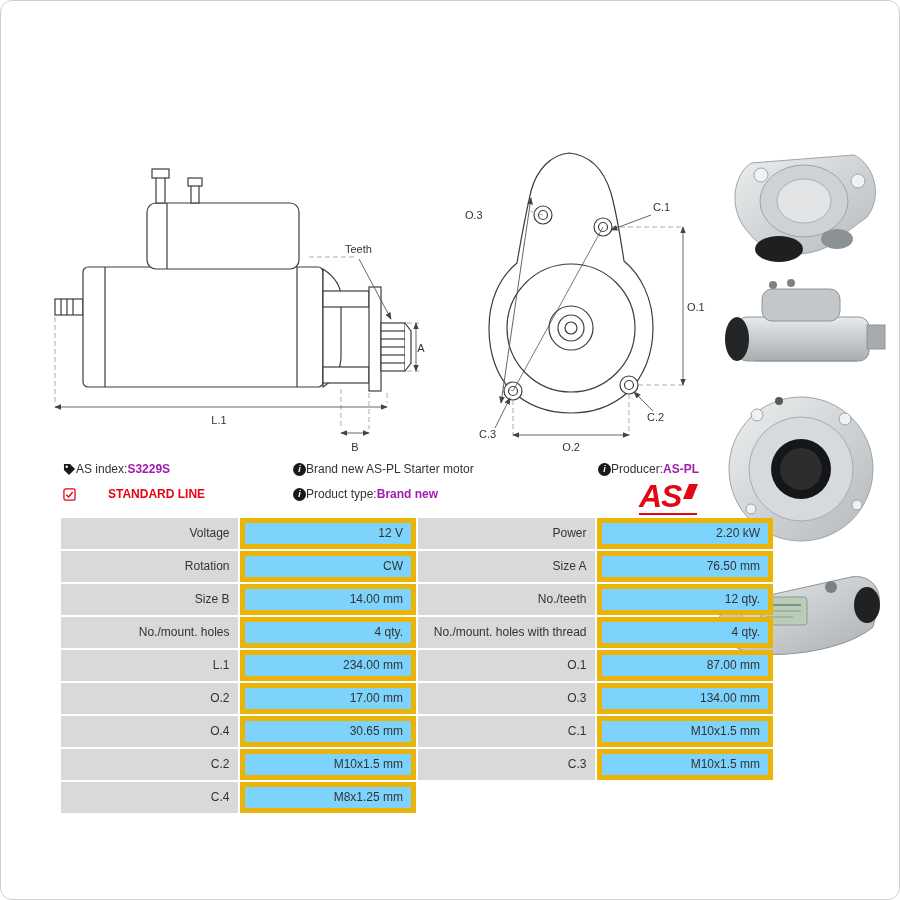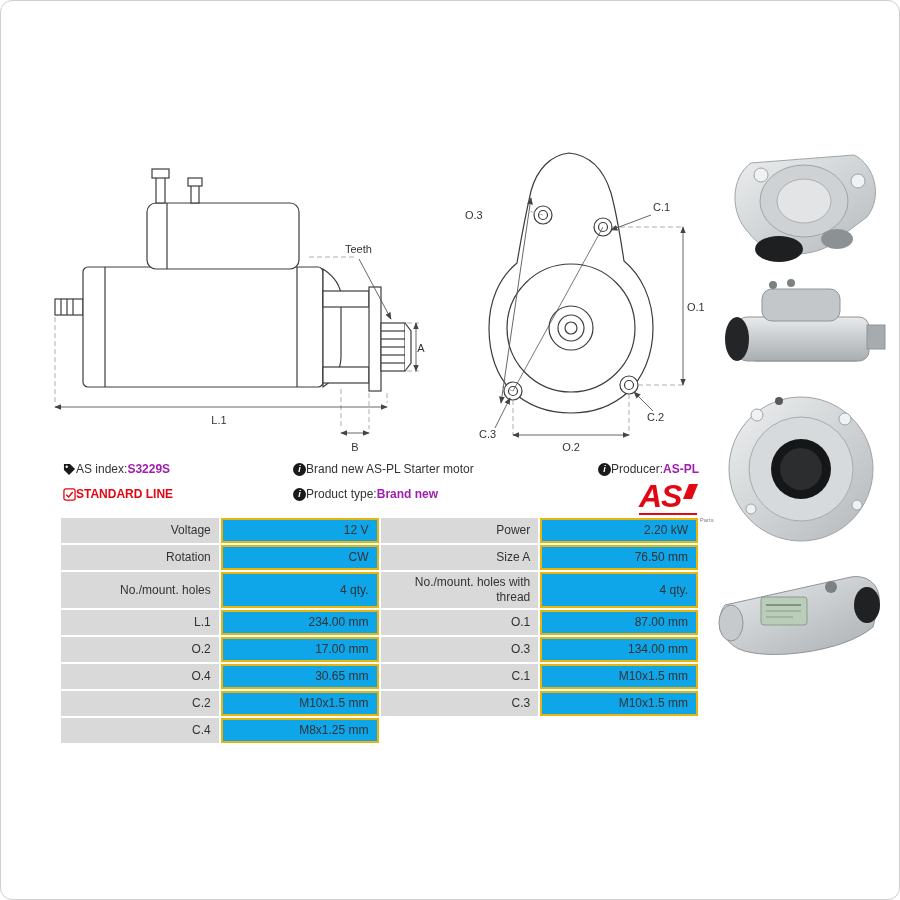--- a/index.html
+++ b/index.html
@@ -3,36 +3,36 @@
 <meta charset="utf-8">
 <style>
   * { margin:0; padding:0; box-sizing:border-box; }
   html,body { width:900px; height:900px; background:#fff; font-family:"Liberation Sans",sans-serif; color:#222; }
   .page { position:relative; width:900px; height:900px; background:#fff; border:1px solid #cfcfcf; border-radius:12px; overflow:hidden; }
   .abs { position:absolute; }
 
   
   .info-item { display:flex; align-items:center; font-size:12px; color:#333; white-space:nowrap; }
   .b { font-weight:bold; color:#a21caf; }
-  .red { color:#e30613; font-weight:bold; }
+  .red { color:#e30613; font-weight:bold;margin-left:32px; }
   .info-icon { display:inline-flex; width:13px; height:13px; border-radius:50%; background:#1a1a1a; color:#fff; align-items:center; justify-content:center; flex:0 0 13px; }
   .info-icon::before { content:"i"; font-size:9px; font-weight:bold; font-style:italic; line-height:1; }
 
   
   .logo-as { display:inline-block; position:relative; font-size:32px; line-height:1; font-weight:bold; font-style:italic; color:#e30613; letter-spacing:-1px; padding-right:15px; }
   .logo-as::after { content:""; position:absolute; right:1px; top:4px; width:9px; height:15px; background:#e30613; transform:skewX(-22deg); }
   .logo-underline { width:58px; height:2px; background:#e30613; margin-top:1px; }
   .logo-sub { font-size:6px; color:#888; margin-top:2px; white-space:nowrap; }
 
   
-  .spec-table { position:absolute; left:60px; top:517px; width:637px; display:flex; flex-direction:column; gap:2px; }
+  .spec-table { position:absolute; left:60px; top:517px; width:712px; display:flex; flex-direction:column; gap:2px; }
   .trow { display:grid; grid-template-columns:repeat(4,1fr); gap:2px; }
   .tcell { font-size:12px; color:#333; padding:3px 8px; min-height:23px; display:flex; align-items:center; justify-content:flex-end; text-align:right; line-height:1.25; }
   .tcell.label { background:#d9d9d9; }
-  .tcell.value { background:#0ea5e9; border:2px solid #eab308; }
+  .tcell.value { background:#7dd3fc; border:5px solid #eab308; }
   .tcell.empty { background:transparent; }
 
   svg text { font-family:"Liberation Sans",sans-serif; }
 </style>
 </head>
 <body>
 
 <div class="page">
 
   <svg class="abs" style="left:46px;top:140px" width="382" height="320" viewBox="0 0 382 320">
@@ -255,20 +255,26 @@
         <div class="tcell label">Power</div>
         <div class="tcell value">2.20 kW</div>
       </div>
       <div class="trow">
         <div class="tcell label">Rotation</div>
         <div class="tcell value">CW</div>
         <div class="tcell label">Size A</div>
         <div class="tcell value">76.50 mm</div>
       </div>
       <div class="trow">
+        <div class="tcell label">Size B</div>
+        <div class="tcell value">14.00 mm</div>
+        <div class="tcell label">No./teeth</div>
+        <div class="tcell value">12 qty.</div>
+      </div>
+      <div class="trow">
         <div class="tcell label">No./mount. holes</div>
         <div class="tcell value">4 qty.</div>
         <div class="tcell label">No./mount. holes with thread</div>
         <div class="tcell value">4 qty.</div>
       </div>
       <div class="trow">
         <div class="tcell label">L.1</div>
         <div class="tcell value">234.00 mm</div>
         <div class="tcell label">O.1</div>
         <div class="tcell value">87.00 mm</div>

